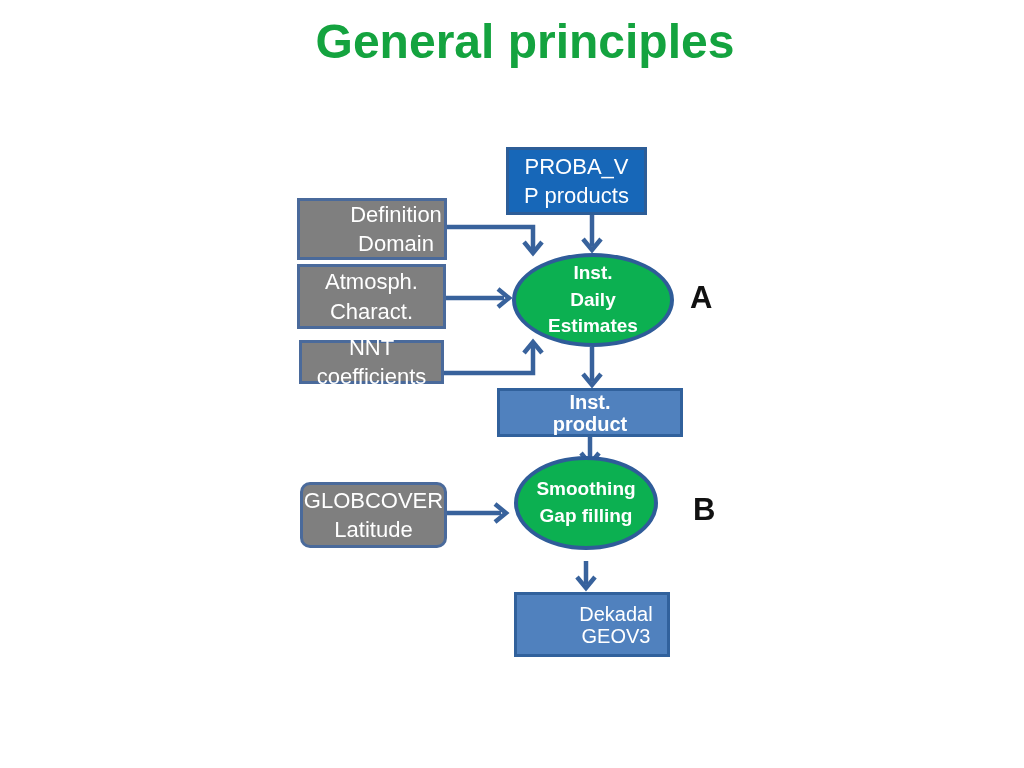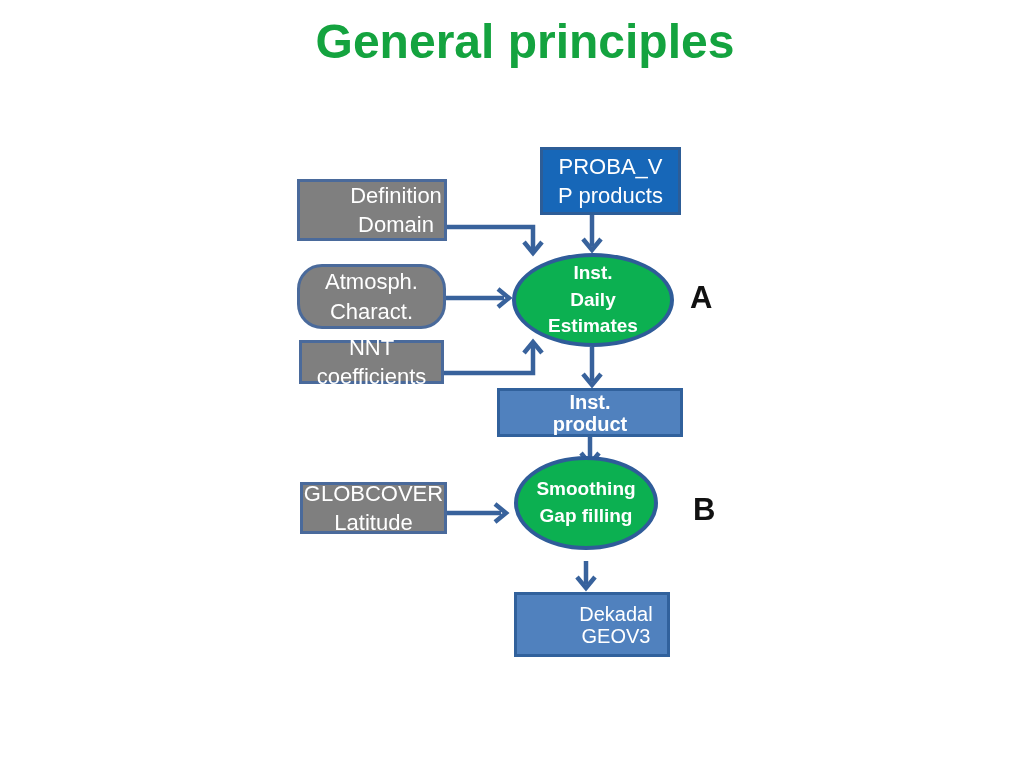--- a/index.html
+++ b/index.html
@@ -110,52 +110,52 @@
     <path class="cline" d="M590 437 L590 460"></path>
     <path class="cline" d="M581 453 L590 464 L599 453"></path>
 
     <path class="cline" d="M447 513 L501 513"></path>
     <path class="cline" d="M495 504 L506 513 L495 522"></path>
 
     <path class="cline" d="M586 561 L586 584"></path>
     <path class="cline" d="M577 577 L586 588 L595 577"></path>
   </svg>
 
-  <div class="node box bright" style="left:540px; top:147px; width:141px; height:68px;">
+  <div class="node box bright" style="left:506px; top:147px; width:141px; height:68px;">
     <span class="nlabel">PROBA_V
 P products</span>
   </div>
 
-  <div class="node box gray" style="left:297px; top:179px; width:150px; height:62px;padding-left:48px;">
+  <div class="node box gray" style="left:297px; top:198px; width:150px; height:62px;padding-left:48px;">
     <span class="nlabel">Definition
 Domain</span>
   </div>
 
-  <div class="node box gray" style="left:297px; top:264px; width:149px; height:65px;border-radius:25px;">
+  <div class="node box gray" style="left:297px; top:264px; width:149px; height:65px;">
     <span class="nlabel">Atmosph.
 Charact.</span>
   </div>
 
   <div class="node box gray" style="left:299px; top:340px; width:145px; height:44px;">
     <span class="nlabel">NNT
 coefficients</span>
   </div>
 
   <div class="node ellipse" style="left:512px; top:253px; width:162px; height:94px;">
     <span class="nlabel">Inst.
 Daily
 Estimates</span>
   </div>
 
   <div class="node box muted" style="left:497px; top:388px; width:186px; height:49px;">
     <span class="nlabel">Inst.
 product</span>
   </div>
 
-  <div class="node box gray" style="left:300px; top:482px; width:147px; height:52px;">
+  <div class="node box gray" style="left:300px; top:482px; width:147px; height:66px;border-radius:10px;">
     <span class="nlabel">GLOBCOVER
 Latitude</span>
   </div>
 
   <div class="node ellipse" style="left:514px; top:456px; width:144px; height:94px;">
     <span class="nlabel">Smoothing
 Gap filling</span>
   </div>
 
   <div class="node box muted" style="left:514px; top:592px; width:156px; height:65px; font-weight:normal;padding-left:48px;">

